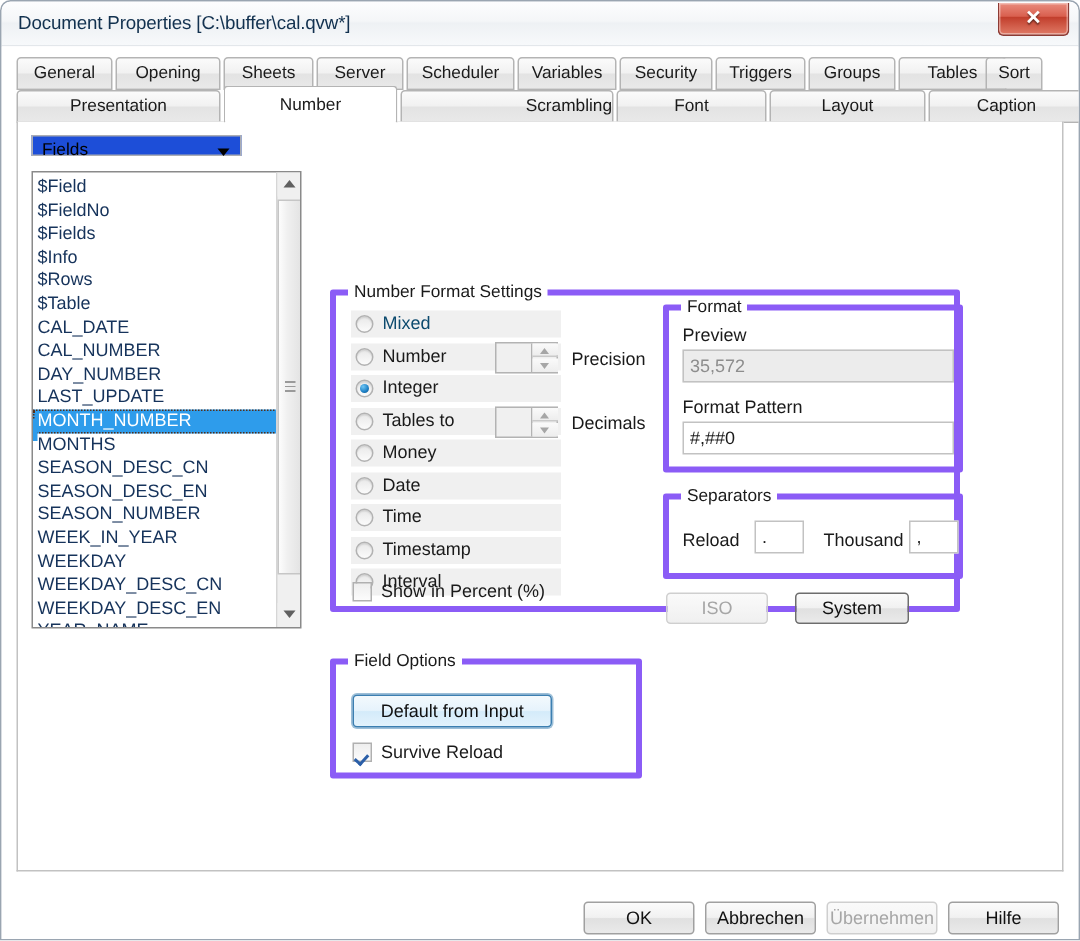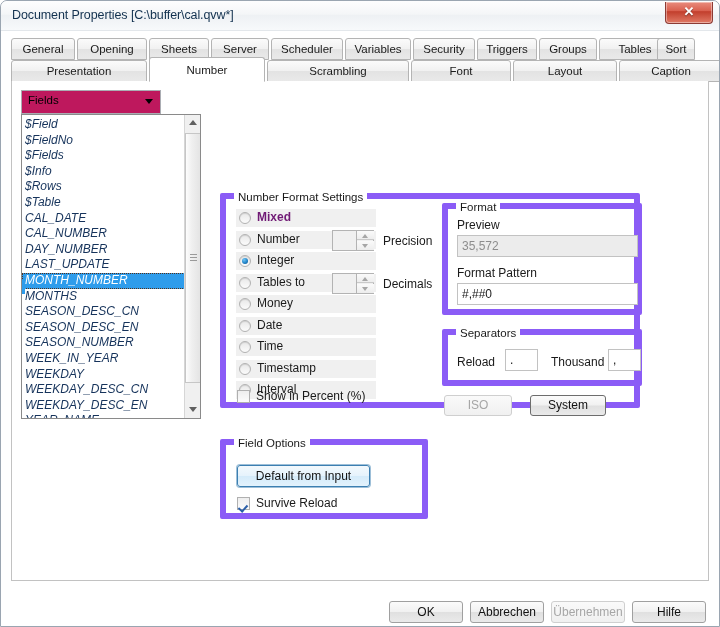--- a/index.html
+++ b/index.html
@@ -110,22 +110,22 @@
     width: 698px; height: 500px;
     background: #ffffff;
     border: 1px solid #c2c2c2;
     border-top: none;
   }
 
   
   #fields-combo {
     position: absolute;
     left: 9px; top: 9px;
-    width: 140px; height: 24px;
-    background: #be185d;
+    width: 140px; height: 14px;
+    background: #1d4ed8;
     border: 1px solid #abadb3;
     cursor: pointer;
   }
   #fields-combo .lbl {
     position: absolute;
     left: 6px; top: 3px;
     font-size: 11.5px;
     color: #000;
   }
   #fields-combo .arrow {
@@ -153,21 +153,20 @@
     padding: 2px 0 0 0;
   }
   .field-item {
     height: 15.6px;
     line-height: 15.6px;
     padding-left: 3px;
     font-size: 12px;
     color: #16335b;
     white-space: nowrap;
     cursor: pointer;
-    font-style: italic;
   }
   .field-item.selected {
     background: #2e9ceb;
     color: #ffffff;
     outline: 1px dotted #55301a;
     outline-offset: -1px;
   }
   
   #fl-scroll {
     position: absolute;
@@ -214,21 +213,21 @@
   #fl-mark {
     position: absolute;
     left: -1px; top: 165px;
     width: 4px; height: 14px;
     background: #2e9ceb;
   }
 
   
   .groupbox {
     position: absolute;
-    border: 6px solid #8b5cf6;
+    border: 4px solid #8b5cf6;
     border-radius: 2px;
   }
   .gb-title {
     position: absolute;
     left: 8px; top: -8px;
     padding: 0 4px;
     background: #ffffff;
     font-size: 11.5px;
     color: #1a1a1a;
     white-space: nowrap;
@@ -265,21 +264,21 @@
     border-radius: 50%;
     background: radial-gradient(circle at 35% 30%, #6fc6f5 0%, #1d7fc4 60%, #0b4e80 100%);
   }
   .radio-lbl {
     position: absolute;
     left: 21px; top: 1px;
     font-size: 12px;
     color: #1a1a1a;
     white-space: nowrap;
   }
-  .radio-row.disabled .radio-lbl { color: #701a75; font-weight: bold; }
+  .radio-row.disabled .radio-lbl { color: #0c4a6e; }
 
   
   .spinner {
     position: absolute;
     width: 42px; height: 21px;
     background: #f0f0f0;
     border: 1px solid #b3b3b3;
   }
   .spin-btns {
     position: absolute;
@@ -412,21 +411,21 @@
           <div class="tab" style="left: 334px; width: 66px;">Variables</div>
           <div class="tab" style="left: 402px; width: 62px;">Security</div>
           <div class="tab" style="left: 466px; width: 60px;">Triggers</div>
           <div class="tab" style="left: 528px; width: 58px;">Groups</div>
           <div class="tab" style="left: 588px; width: 72px;">Tables</div>
           <div class="tab" style="left: 646px; width: 38px;">Sort</div>
         </div>
       <div class="tabrow row2" id="tabrow2">
           <div class="tab" style="left: 0px; width: 136px;">Presentation</div>
           <div class="tab active" style="left: 138px; width: 116px;">Number</div>
-          <div class="tab" style="left: 256px; width: 142px;">Scrambling</div>
+          <div class="tab" style="left: 256px; width: 142px; text-align: right;">Scrambling</div>
           <div class="tab" style="left: 400px; width: 100px;">Font</div>
           <div class="tab" style="left: 502px; width: 104px;">Layout</div>
           <div class="tab" style="left: 608px; width: 104px;">Caption</div>
         </div>
       <div id="tab-underline"></div>
     </div>
 
     <div id="panel">
 
       <div id="fields-combo">

